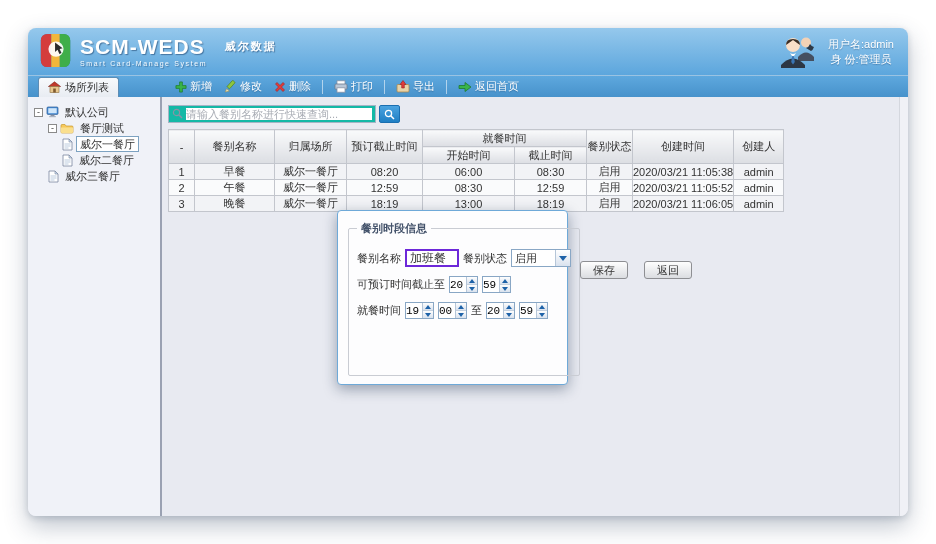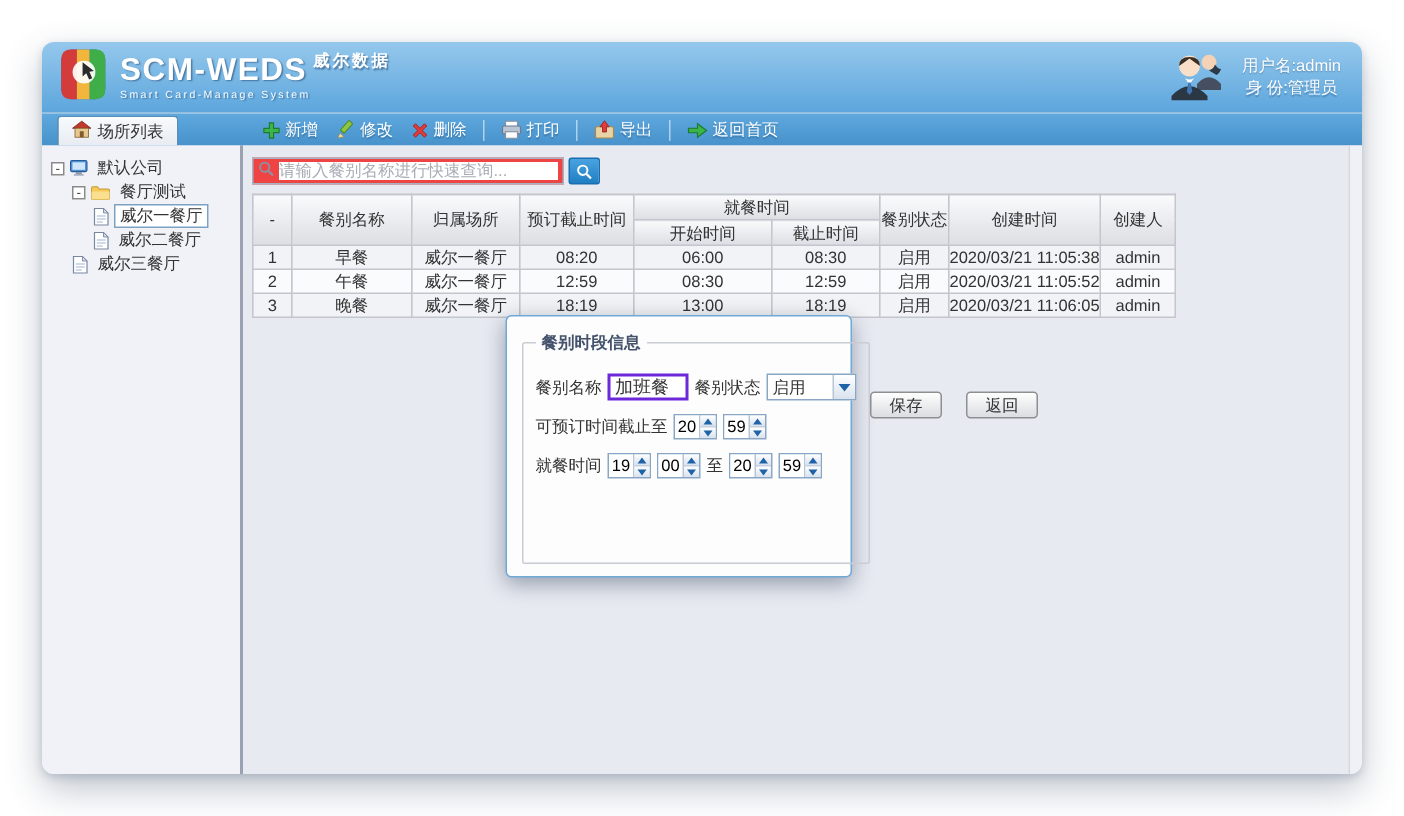--- a/index.html
+++ b/index.html
@@ -8,21 +8,21 @@
 
   .app { position: absolute; left: 28px; top: 28px; width: 880px; height: 488px;
     border-radius: 8px; overflow: hidden; box-shadow: 0 10px 24px rgba(40,60,90,.30), 0 2px 6px rgba(40,60,90,.18);
     display: flex; flex-direction: column; background: #e8eaf1; }
 
   
   .header { height: 47px; flex: 0 0 47px; background: linear-gradient(#95c8ec, #5ca6dd);
     display: flex; align-items: center; justify-content: space-between; padding: 0 14px 0 10px; }
   .logo { display: flex; align-items: center; gap: 6px; }
   .logo-text { color: #fff; text-shadow: 1px 1px 1px rgba(10,40,80,.45); line-height: 1; }
-  .logo-row { display: flex; align-items: flex-start; gap: 4px; }
+  .logo-row { display: flex; align-items: center; gap: 20px; }
   .logo-title { font-size: 21px; font-weight: bold; letter-spacing: 1px; }
   .logo-subtitle { font-size: 11px; font-weight: bold; letter-spacing: 2px; padding-bottom: 1px; }
   .logo-tagline { font-size: 7px; letter-spacing: 1.6px; margin-top: 3px; opacity: .95; }
   .userbox { display: flex; align-items: center; gap: 8px; color: #fff; }
   .userbox .ulines div { line-height: 15px; text-shadow: 0 1px 1px rgba(10,40,80,.35); text-align: center; }
 
   
   .subbar { height: 22px; flex: 0 0 22px; background: linear-gradient(#5ea8de, #4792cb);
     border-top: 1px solid rgba(255,255,255,.45); display: flex; }
   .tabstrip { width: 134px; flex: 0 0 134px; display: flex; align-items: flex-end; padding-left: 10px; }
@@ -46,21 +46,21 @@
   
   .tnode { display: flex; align-items: center; height: 16px; gap: 3px; cursor: pointer; white-space: nowrap; }
   .exp { width: 9px; height: 9px; flex: 0 0 9px; border: 1px solid #8a8a8a; background: #fff;
     font-size: 9px; line-height: 6px; text-align: center; color: #444; cursor: pointer; }
   .nlabel { padding: 0 3px; line-height: 14px; }
   .nlabel.nsel { background: #fff; border: 1px solid #7da2c1; }
 
   
   .searchrow { display: flex; align-items: center; gap: 3px; padding: 3px 0 6px 1px; }
   .searchbox { display: flex; align-items: center; gap: 3px; width: 208px; height: 18px;
-    background: #ef4444; border: 1px solid #a5b4c5; padding: 0 3px; }
+    background: #14b8a6; border: 1px solid #a5b4c5; padding: 0 3px; }
   .searchbox input { border: none; outline: none; flex: 1; font-size: 11px; font-family: inherit; color: #333; }
   .searchbox input::placeholder { color: #a9adb5; }
   .searchbtn { width: 21px; height: 18px; border: 1px solid #1a6eb0; border-radius: 2px;
     background: linear-gradient(#4aa3e0, #1f7fc4); display: flex; align-items: center; justify-content: center; cursor: pointer; }
 
   
   table.grid { border-collapse: collapse; table-layout: fixed; margin-left: 1px; }
   table.grid th, table.grid td { border: 1px solid #c3c6cd; font-weight: normal;
     font-size: 11px; text-align: center; overflow: hidden; white-space: nowrap; }
   table.grid th { height: 17px; background: linear-gradient(#f9fafb, #dcdee3); color: #333; }
@@ -84,22 +84,22 @@
   .tinput { width: 54px; height: 18px; border: 2px solid #6d28d9; font-size: 12px;
     font-family: inherit; padding: 0 3px; color: #333; }
   .select { display: inline-flex; align-items: center; width: 60px; height: 18px;
     border: 1px solid #89a7c5; background: #fff; cursor: pointer; }
   .select .val { flex: 1; padding-left: 3px; }
   .selbtn { width: 15px; height: 100%; border-left: 1px solid #b6c6d8;
     background: linear-gradient(#ffffff, #d9e2ee); display: flex; align-items: center; justify-content: center; }
   .selbtn::after { content: ''; border-left: 4px solid transparent; border-right: 4px solid transparent;
     border-top: 5px solid #1e62a8; }
   .spin { display: inline-flex; height: 17px; border: 1px solid #89a7c5; background: #fff; }
-  .spin input { width: 16px; border: none; outline: none; font-size: 11px; font-family: Liberation Sans, sans-serif;
-    text-align: center; padding: 0; }
+  .spin input { width: 16px; border: none; outline: none; font-size: 11px; font-family: Liberation Mono, monospace;
+    padding: 0; }
   .spinbtns { display: flex; flex-direction: column; width: 11px; border-left: 1px solid #b6c6d8; }
   .spinbtns i { flex: 1; display: flex; align-items: center; justify-content: center;
     background: linear-gradient(#fefefe, #d9e2ee); cursor: pointer; }
   .spinbtns i + i { border-top: 1px solid #c4d0de; }
   .spinbtns .up::after { content: ''; border-left: 3px solid transparent; border-right: 3px solid transparent;
     border-bottom: 4px solid #1e62a8; }
   .spinbtns .dn::after { content: ''; border-left: 3px solid transparent; border-right: 3px solid transparent;
     border-top: 4px solid #1e62a8; }
   .btnrow { display: flex; justify-content: center; gap: 16px; margin-top: 16px; }
   .btn { min-width: 48px; height: 18px; border: 1px solid #8e8f93; border-radius: 3px;

